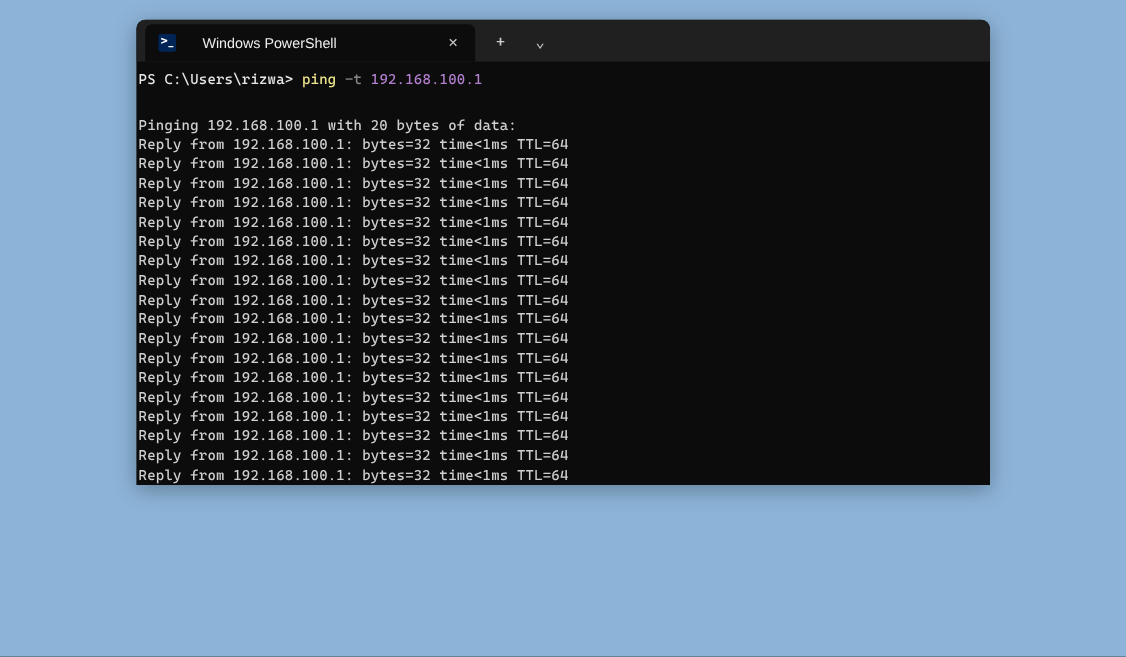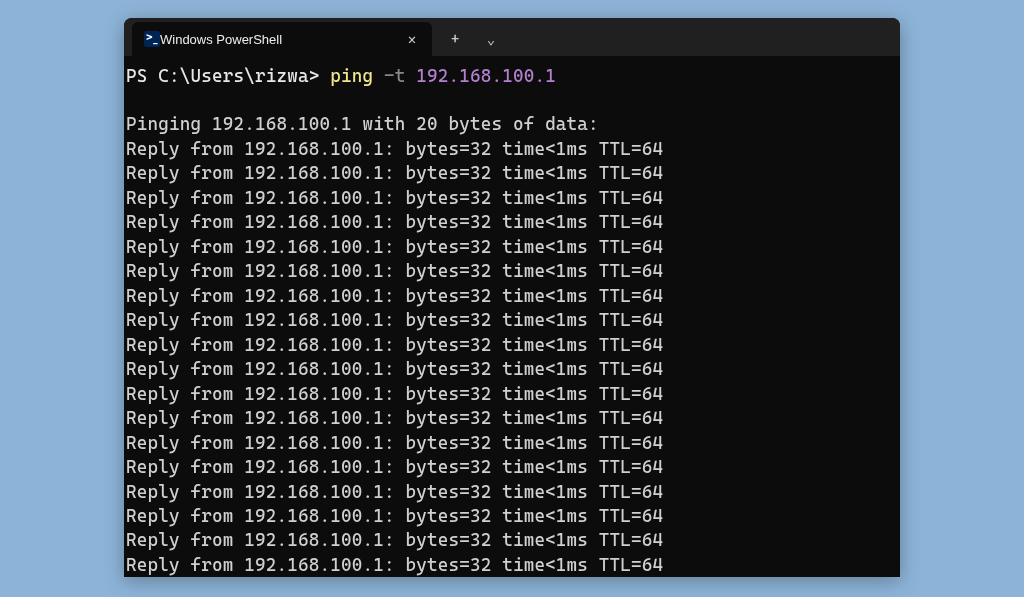--- a/index.html
+++ b/index.html
@@ -33,21 +33,21 @@
     }
     .tab {
       background: #0c0c0c;
       height: 34px;
       min-width: 300px;
       margin-left: 8px;
       border-radius: 6px 6px 0 0;
       display: flex;
       align-items: center;
       padding: 0 10px 0 12px;
-      gap: 0;
+      gap: 24px;
     }
     .ps-icon {
       width: 16px;
       height: 16px;
       background: #012456;
       border-radius: 2px;
       display: flex;
       align-items: center;
       justify-content: center;
       color: #fff;
@@ -100,21 +100,21 @@
       width: 34px;
       height: 28px;
       display: flex;
       align-items: center;
       justify-content: center;
       cursor: pointer;
     }
     .terminal {
       padding: 8px 2px 0 2px;
       font-family: 'Cascadia Mono', Consolas, 'Courier New', monospace;
-      font-size: 18px;
+      font-size: 13px;
       line-height: 1.36;
       font-weight: 500;
       letter-spacing: 0.2px;
     }
     .prompt-line {
       white-space: pre;
     }
     .prompt-path {
       color: #e8e8e8;
     }

